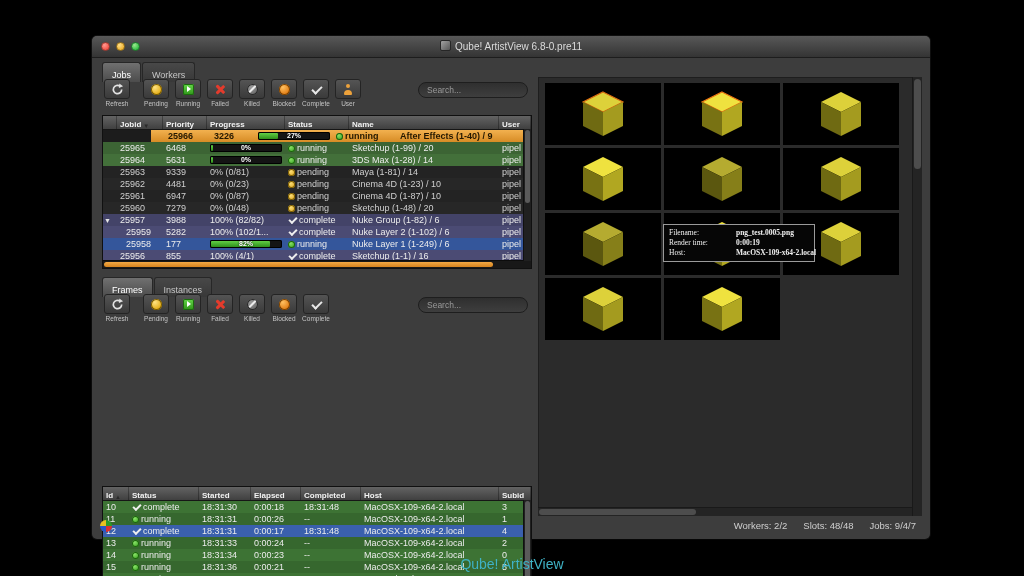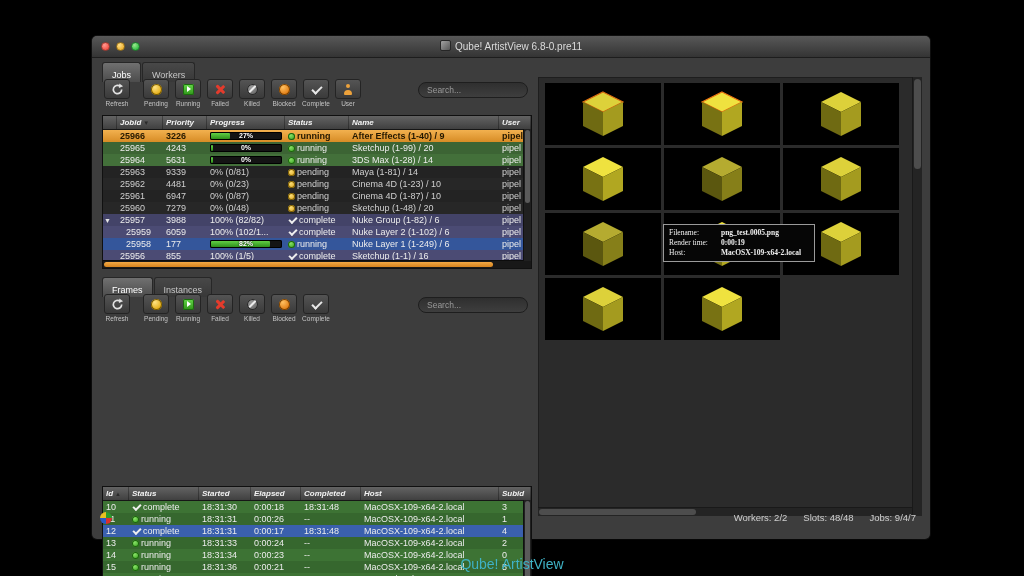--- a/index.html
+++ b/index.html
@@ -59,30 +59,30 @@
   .jobs-toolbar{position:absolute;left:2px;top:22px;right:2px;height:34px;}
   .jobs-table{position:absolute;left:2px;top:58px;right:4px;height:154px;}
   .frames-tabs{position:absolute;left:2px;top:220px;}
   .frames-toolbar{position:absolute;left:2px;top:237px;right:2px;height:34px;}
   .frames-table{position:absolute;left:2px;top:275px;right:4px;height:166px;}
 
   
   .dtable{position:relative;background:#1c1c1c;border:1px solid #101010;overflow:hidden;box-sizing:border-box;}
   .thead{display:grid;height:13px;background:linear-gradient(#636363,#404040);border-bottom:1px solid #161616;}
   .th{font-size:8px;font-weight:bold;color:#f2f2f2;padding:0 3px;border-right:1px solid rgba(0,0,0,.3);
-      display:flex;align-items:center;overflow:hidden;white-space:nowrap;gap:2px;box-sizing:border-box;font-style:italic;}
+      display:flex;align-items:flex-end;overflow:hidden;white-space:nowrap;gap:2px;box-sizing:border-box;}
   .sortglyph{font-size:6px;color:#2a2a2a;}
   .jhead,.jrow{grid-template-columns:14px 46px 44px 78px 64px 150px 1fr;}
   .fhead,.frow{grid-template-columns:26px 70px 52px 50px 60px 138px 32px 1fr;}
   .jrow,.frow{display:grid;height:12px;font-size:9px;color:#ececec;align-items:center;white-space:nowrap;}
   .jrow:nth-child(even),.frow:nth-child(even){box-shadow:inset 0 0 0 99px rgba(0,0,0,.10);}
   .cell{padding:0 3px;overflow:hidden;box-sizing:border-box;}
   .cell.exp{padding:0 1px;font-size:7px;color:#e6e6e6;}
   .cell.child{padding-left:9px;}
-  .sel-orange{background:linear-gradient(#f2b14f,#d78c25);color:#241800;font-weight:bold;}
+  .sel-orange{background:linear-gradient(#f2b14f,#d78c25);color:#241800;font-weight:bold;margin-left:48px;}
   .run{background:#43703a;}
   .grn{background:#3d7334;}
   .pend{background:#272727;color:#cfcfcf;}
   .comp{background:#4b4b74;}
   .sel-blue{background:#3a60ad;}
   .pcell{display:flex;align-items:center;}
   .pbar{position:relative;flex:1;height:8px;background:#141414;border-radius:2px;box-shadow:inset 0 0 0 1px #000;}
   .pfill{position:absolute;left:1px;top:1px;bottom:1px;background:linear-gradient(#62cf45,#2e8f1a);border-radius:1px;}
   .plabel{position:absolute;left:0;right:0;top:0;bottom:0;text-align:center;font-size:7px;line-height:8px;font-weight:bold;color:#fff;text-shadow:0 0 2px #000;}
   .stcell{display:flex;align-items:center;gap:2px;}
@@ -103,30 +103,30 @@
   .right-tabs{position:absolute;left:2px;top:5px;right:0;}
   .rcontent{position:absolute;left:2px;top:20px;right:0;bottom:4px;background:#2b2b2b;border:1px solid #1e1e1e;}
   .thumb-grid{position:absolute;left:6px;top:5px;display:grid;grid-template-columns:repeat(3,116px);grid-auto-rows:62px;gap:3px;}
   .thumb{background:#000;display:flex;align-items:center;justify-content:center;overflow:hidden;}
   .thumb svg{display:block;}
   .f-top{fill:#ddd13a;}.f-left{fill:#6f6a12;}.f-right{fill:#a49b1f;}
   .hl .f-top{stroke:#d96a10;stroke-width:1.2px;}
   .b1{filter:brightness(1.08);}.d1{filter:brightness(.82);}
   .tooltip{position:absolute;left:124px;top:146px;width:140px;background:#060606;border:1px solid #9a9a9a;
            padding:3px 5px;z-index:5;font-family:"Liberation Serif",serif;}
-  .ttrow{display:flex;font-size:7.5px;line-height:10px;color:#f0f0f0;}
+  .ttrow{display:flex;font-size:7.5px;line-height:10px;color:#f0f0f0;gap:15px;}
   .ttl{width:52px;flex:none;}
   .ttv{font-weight:bold;white-space:nowrap;}
   .r-vscroll{position:absolute;right:0;top:20px;bottom:4px;width:9px;background:#242424;border-left:1px solid #191919;}
   .r-vthumb{position:absolute;left:1px;right:1px;top:2px;height:90px;background:#4d4d4d;border-radius:4px;}
   .r-hscroll{position:absolute;left:2px;right:10px;bottom:4px;height:8px;background:#242424;border-top:1px solid #191919;}
   .r-hthumb{position:absolute;left:1px;top:1px;bottom:1px;width:42%;background:#4d4d4d;border-radius:4px;}
 
   
-  .statusbar{position:absolute;left:0;right:0;bottom:12px;height:19px;display:flex;align-items:center;border-radius:0 0 5px 5px;}
+  .statusbar{position:absolute;left:0;right:0;bottom:4px;height:19px;display:flex;align-items:center;border-radius:0 0 5px 5px;}
   .logo{width:12px;height:12px;border-radius:50%;margin-left:8px;
         background:conic-gradient(#2a9a2a 0 90deg,#d83030 90deg 180deg,#2858c8 180deg 270deg,#e8c020 270deg 360deg);}
   .spacer{flex:1;}
   .sstat{font-size:9.5px;color:#cfcfcf;margin-left:16px;}
   .sstat:last-child{margin-right:14px;}
   .caption{position:absolute;left:0;right:0;bottom:4px;text-align:center;font-size:14px;color:#3fb2c5;}
 </style>
 </head>
 <body>
 
@@ -231,21 +231,21 @@
                 <div class="cell stcell">
                   <span class="rs rs-running"></span>
                   <span>running</span>
                 </div>
                 <div class="cell">After Effects (1-40) / 9</div>
                 <div class="cell">pipel</div>
               </div>
               <div class="jrow run">
                 <div class="cell exp"></div>
                 <div class="cell">25965</div>
-                <div class="cell">4243</div>
+                <div class="cell">6468</div>
                 <div class="cell pcell">
                   <div class="pbar">
                     <div class="pfill" style="width: 3%;"></div>
                     <div class="plabel">0%</div>
                   </div>
                 </div>
                 <div class="cell stcell">
                   <span class="rs rs-running"></span>
                   <span>running</span>
                 </div>
@@ -325,21 +325,21 @@
                 <div class="cell stcell">
                   <span class="rs rs-complete"></span>
                   <span>complete</span>
                 </div>
                 <div class="cell">Nuke Group (1-82) / 6</div>
                 <div class="cell">pipel</div>
               </div>
               <div class="jrow comp">
                 <div class="cell exp"></div>
                 <div class="cell child">25959</div>
-                <div class="cell">6059</div>
+                <div class="cell">5282</div>
                 <div class="cell pcell">100% (102/1...</div>
                 <div class="cell stcell">
                   <span class="rs rs-complete"></span>
                   <span>complete</span>
                 </div>
                 <div class="cell">Nuke Layer 2 (1-102) / 6</div>
                 <div class="cell">pipel</div>
               </div>
               <div class="jrow sel-blue">
                 <div class="cell exp"></div>
@@ -355,21 +355,21 @@
                   <span class="rs rs-running"></span>
                   <span>running</span>
                 </div>
                 <div class="cell">Nuke Layer 1 (1-249) / 6</div>
                 <div class="cell">pipel</div>
               </div>
               <div class="jrow comp">
                 <div class="cell exp"></div>
                 <div class="cell">25956</div>
                 <div class="cell">855</div>
-                <div class="cell pcell">100% (1/5)</div>
+                <div class="cell pcell">100% (4/1)</div>
                 <div class="cell stcell">
                   <span class="rs rs-complete"></span>
                   <span>complete</span>
                 </div>
                 <div class="cell">Sketchup (1-1) / 16</div>
                 <div class="cell">pipel</div>
               </div>
             </div>
           <div class="hscroll">
               <div class="hthumb orange"></div>

